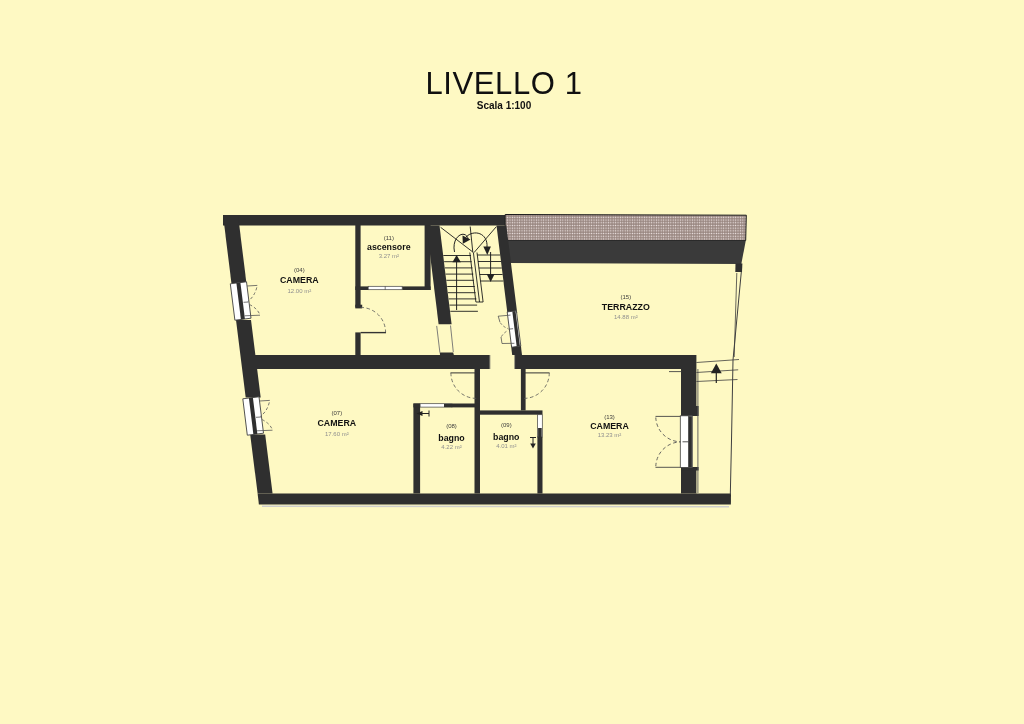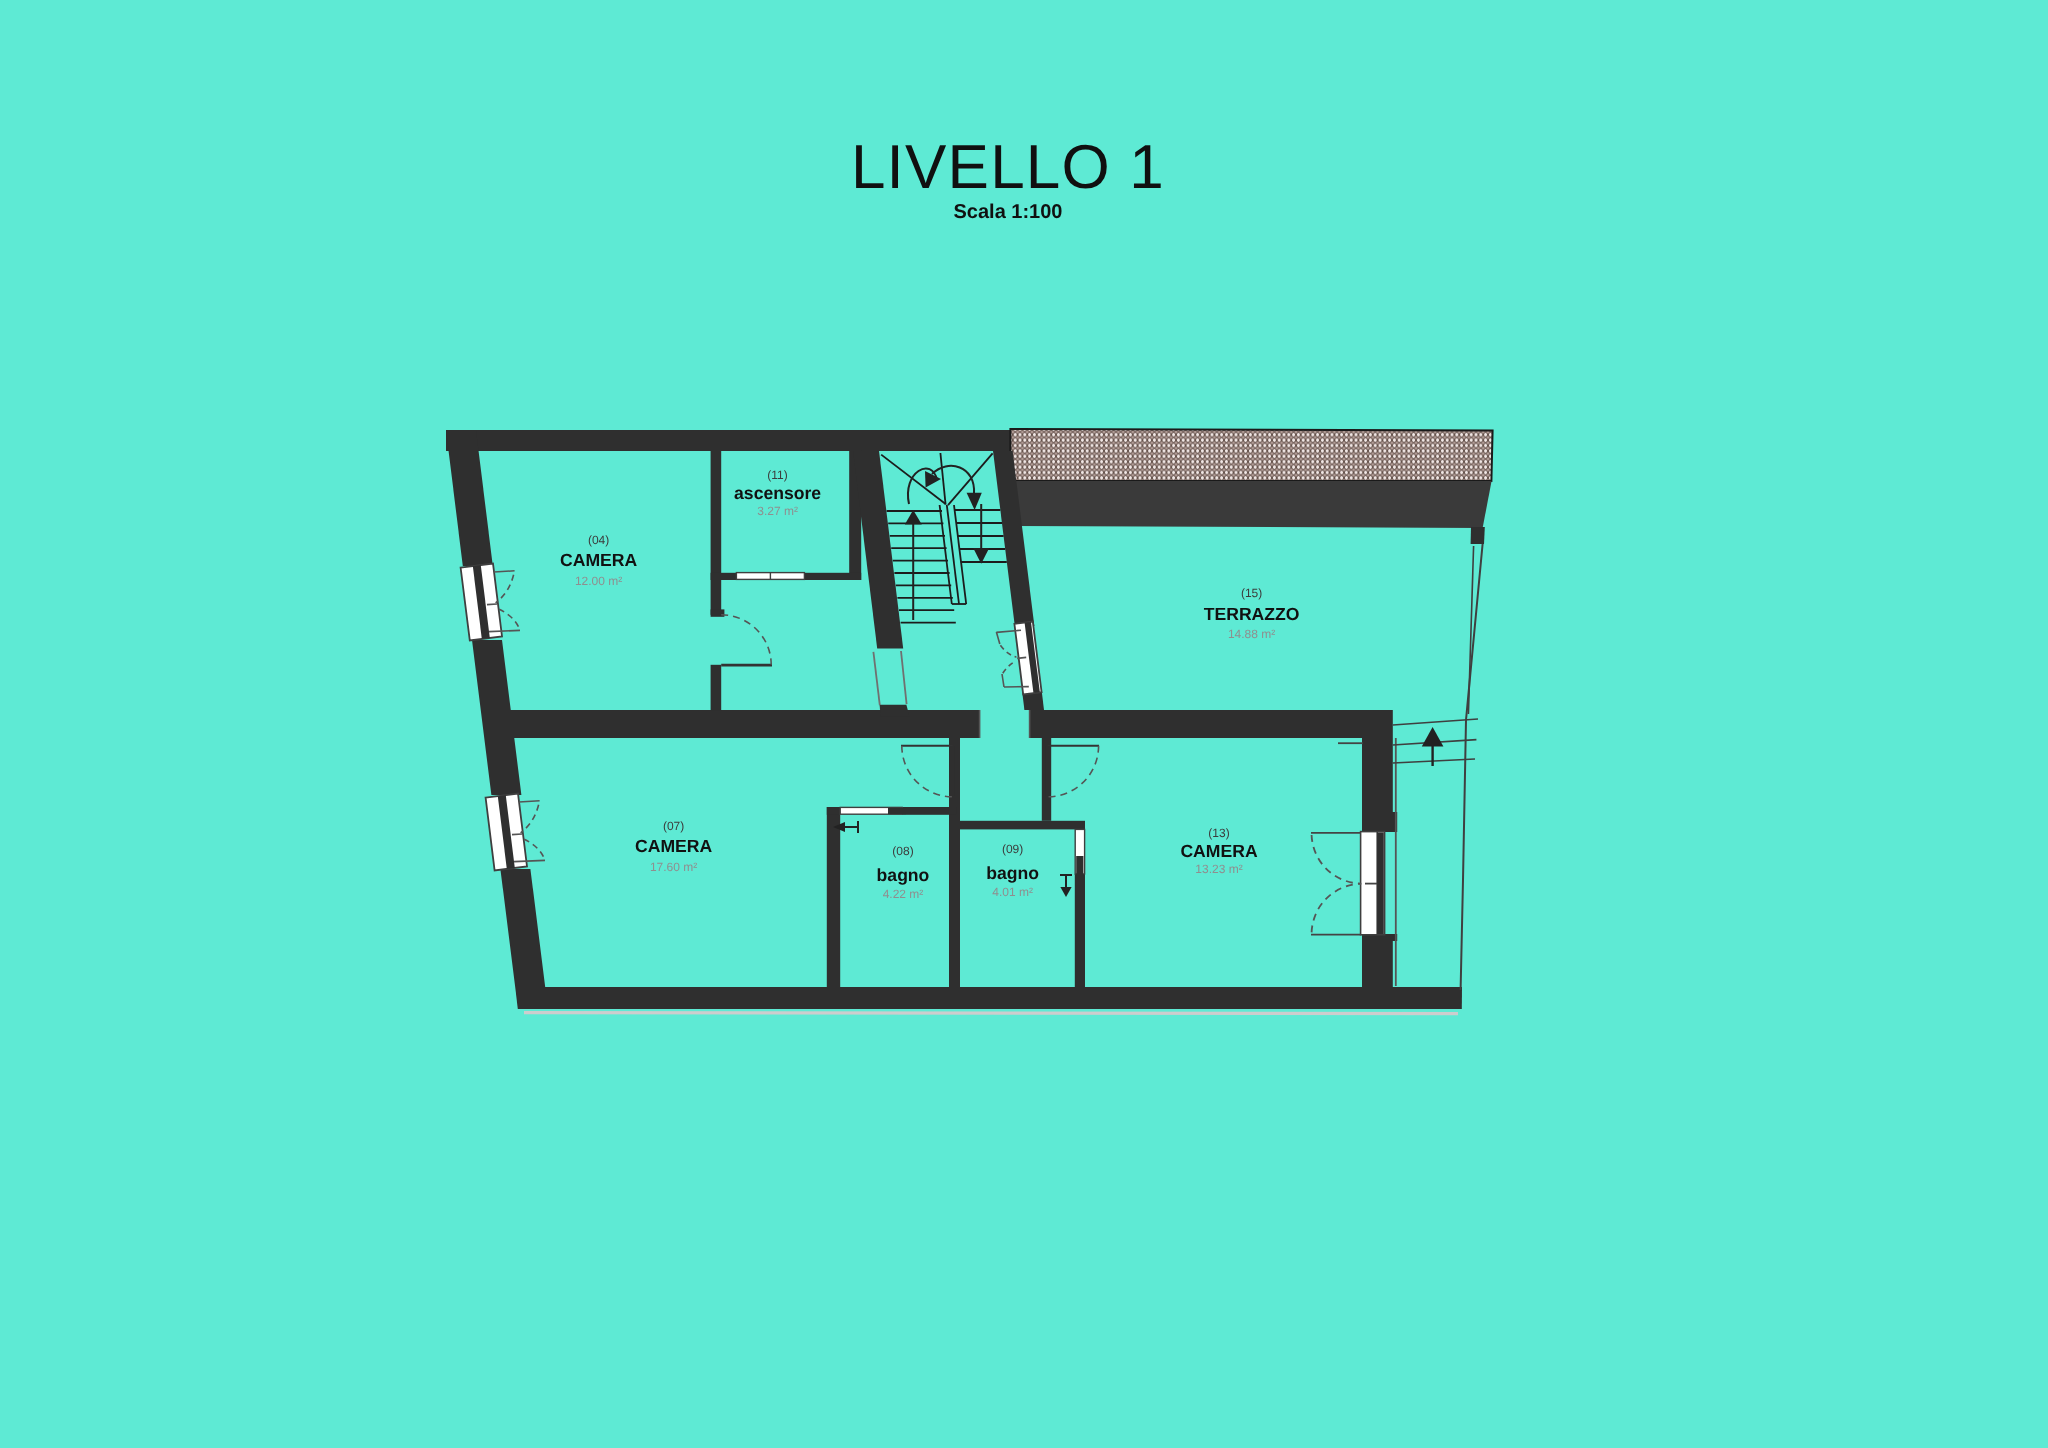--- a/index.html
+++ b/index.html
@@ -1,16 +1,16 @@
 <!DOCTYPE html>
 <html><head>
 <meta charset="utf-8">
 <style>
   html,body{margin:0;padding:0;background:#ffffff;}
-  .page{position:relative;width:1024px;height:724px;background:#5eead4;overflow:hidden;
+  .page{position:relative;width:1024px;height:724px;background:#fef9c3;overflow:hidden;
         font-family:"Liberation Sans", sans-serif;}
   svg{position:absolute;top:0;left:0;}
 </style>
 </head>
 <body>
 <div class="page">
 <svg width="1024" height="724" viewBox="0 0 1024 724">
 <defs>
   <pattern id="hatch" width="2.4" height="2.7" patternUnits="userSpaceOnUse">
     <rect width="2.4" height="2.7" fill="#b09b95"></rect>

